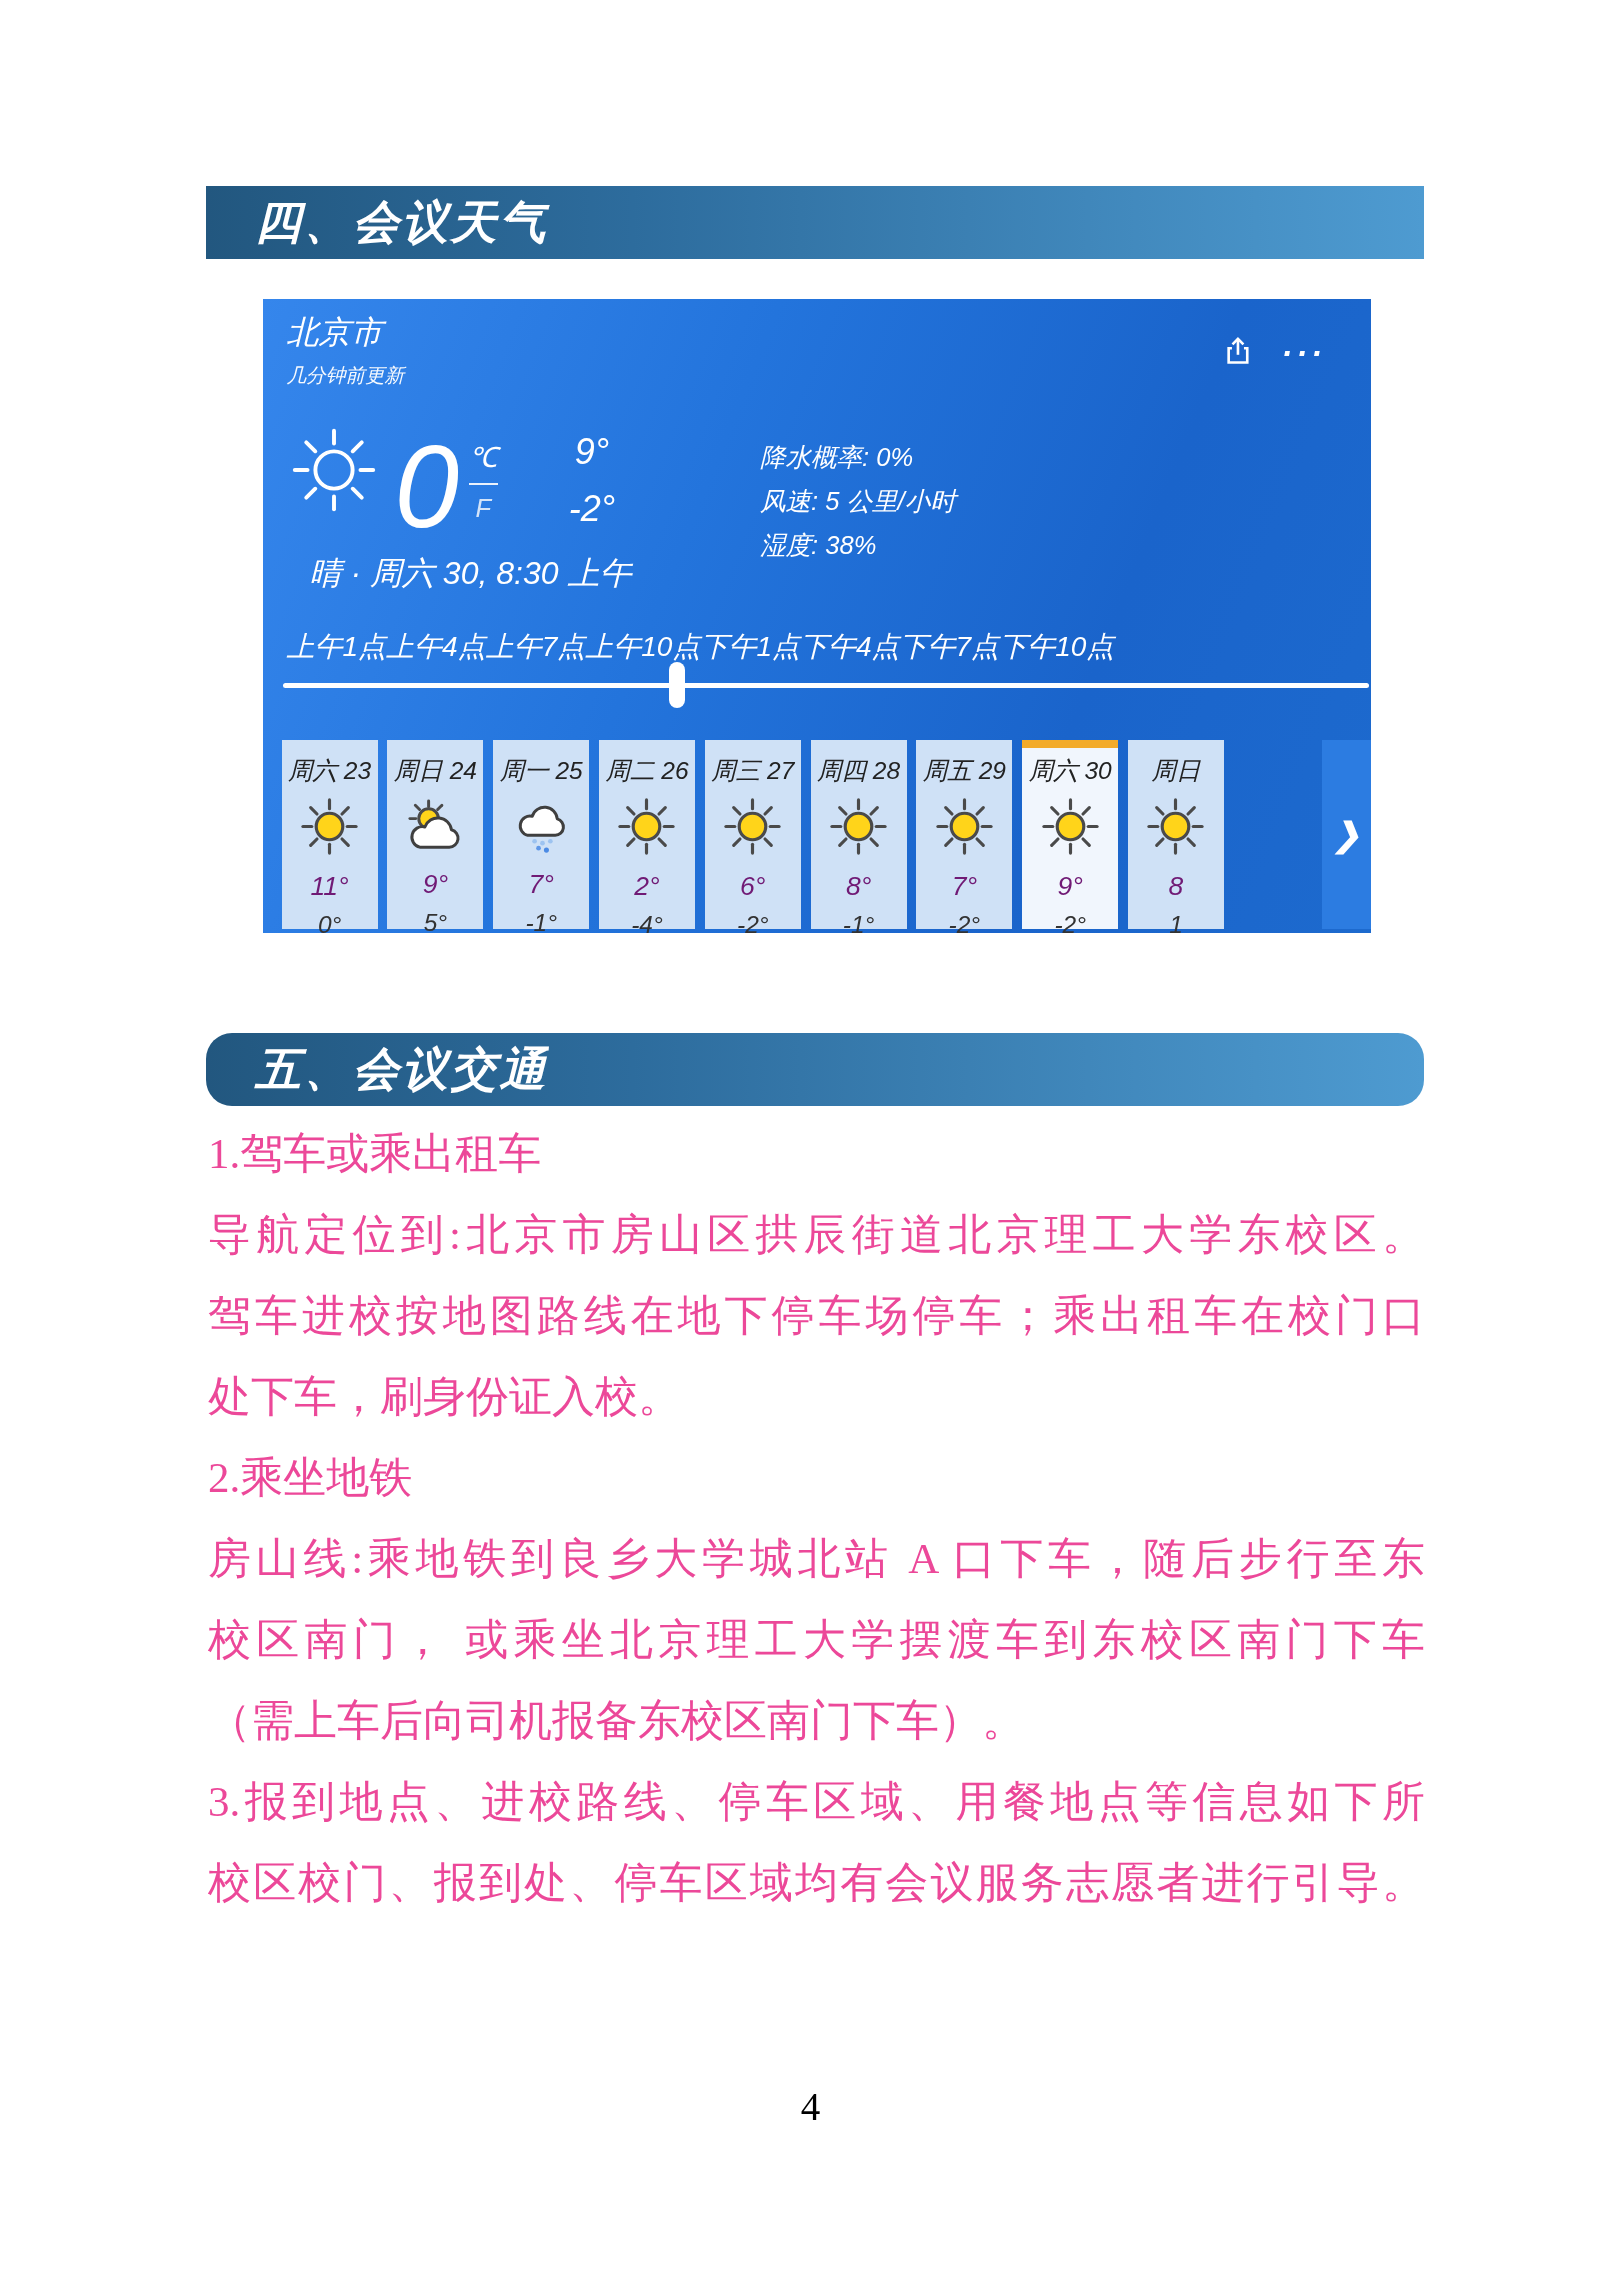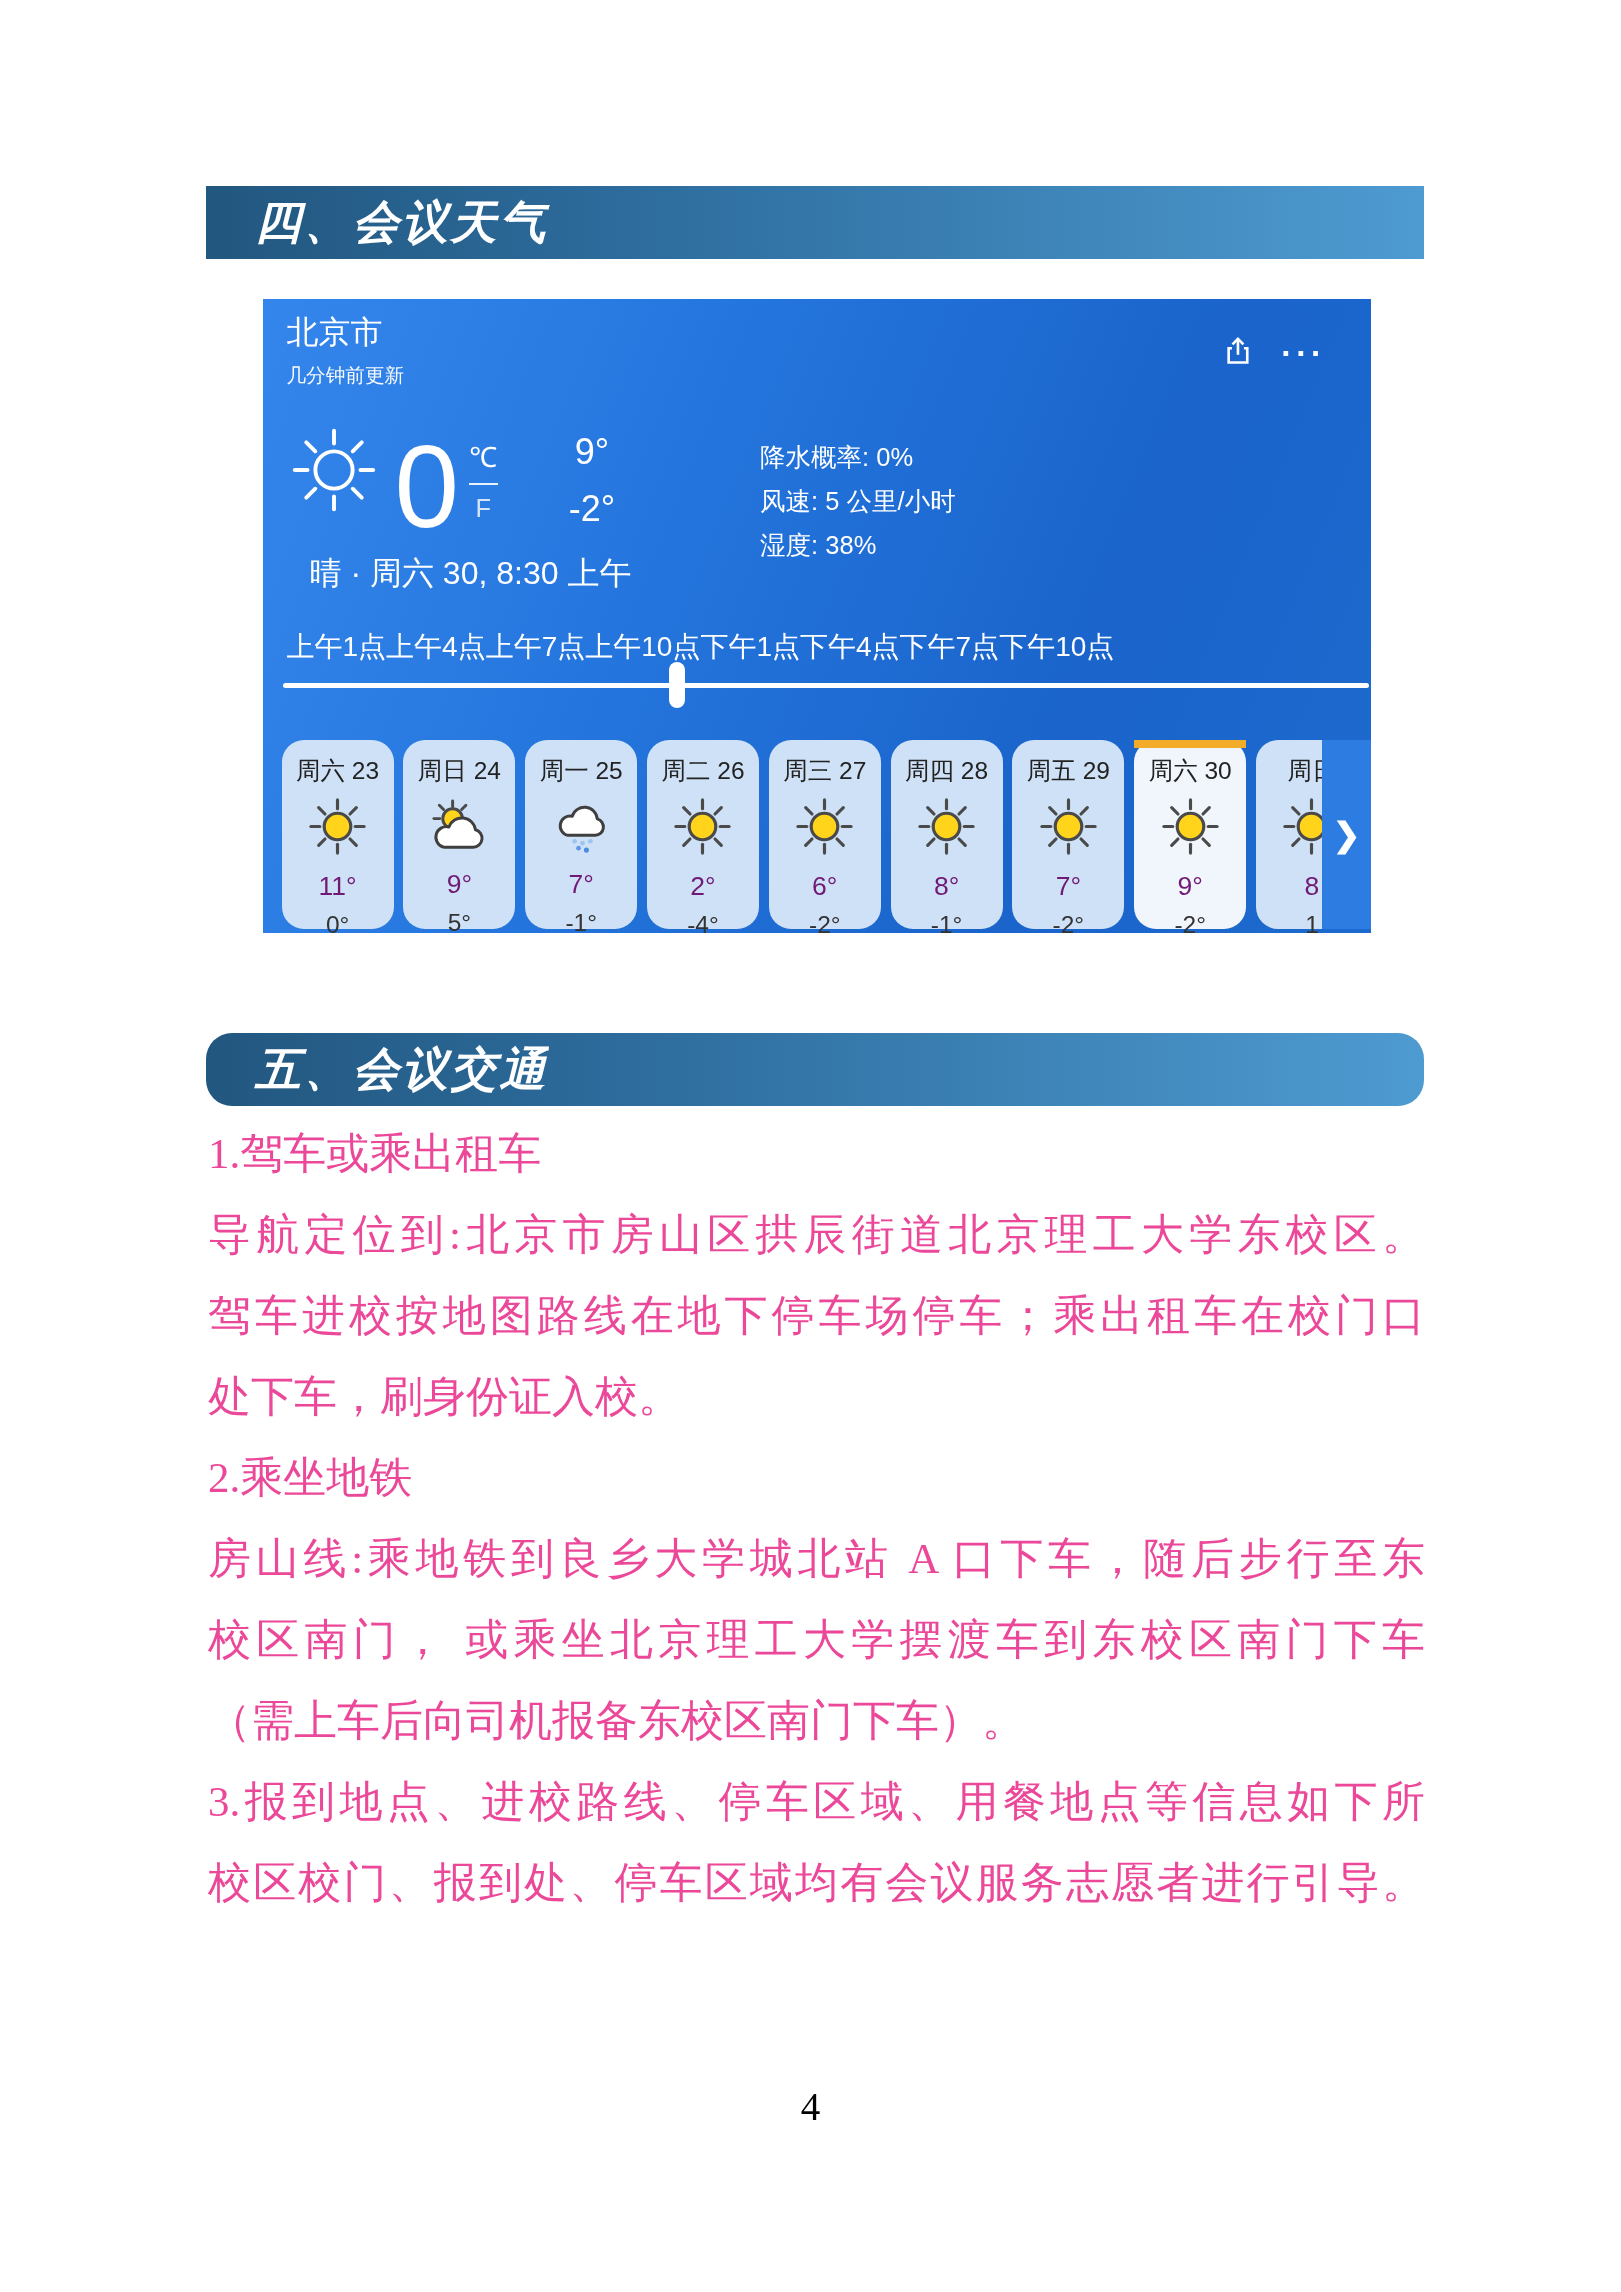--- a/index.html
+++ b/index.html
@@ -10,21 +10,21 @@
   .section-bar{position:absolute;left:206px;width:1218px;height:73px;box-sizing:border-box;
     background:linear-gradient(90deg,#22577f 0%,#2d6c9d 35%,#4e9bd1 100%);
     color:#ffffff;display:flex;align-items:center;padding-left:49px;
     font-size:46px;font-weight:bold;font-style:italic;letter-spacing:2.9px;}
   #bar-weather{top:186px;}
   #bar-transport{top:1033px;border-radius:26px;}
 
   
   .weather{position:absolute;left:263px;top:299px;width:1108px;height:634px;overflow:hidden;
     background:linear-gradient(112deg,#3586ec 0%,#2374dc 38%,#1a64cb 72%,#1d6ace 100%);
-    color:#ffffff;}
+    color:#ffffff;font-style:italic;}
   .w-top{position:absolute;left:23.5px;right:45px;top:11.8px;display:flex;justify-content:space-between;}
   .w-city{font-size:32px;font-weight:500;}
   .w-updated{font-size:19.6px;margin-top:6.9px;opacity:.96;}
   .w-actions{display:flex;align-items:center;gap:25.5px;margin-top:7.8px;}
   .w-more{font-size:33px;letter-spacing:3.9px;line-height:25.5px;font-weight:bold;}
 
   .w-current{position:absolute;left:21.6px;top:116px;display:flex;align-items:flex-start;}
   .sun-big{margin-top:5.9px;}
   .w-temp{font-size:116px;font-weight:200;line-height:1;margin-left:11.8px;margin-top:13.7px;}
   .w-unit{margin-left:9.8px;margin-top:21.6px;display:flex;flex-direction:column;align-items:center;}
@@ -35,22 +35,22 @@
   .w-hilo .low{margin-top:15.7px;}
   .w-details{margin-left:145px;margin-top:19.6px;font-size:25.5px;line-height:44px;}
   .w-cond{position:absolute;left:25.5px;top:253px;font-size:32px;margin-left:21px;}
 
   .w-hours{position:absolute;left:23.5px;top:329px;width:1113px;display:flex;
     font-size:28px;white-space:nowrap;}
   .w-track{position:absolute;left:19.6px;top:384px;width:1086px;height:4.9px;background:#ffffff;border-radius:2.9px;}
   .w-thumb{position:absolute;top:363px;width:15.7px;height:46px;border-radius:8.8px;background:#ffffff;}
 
   .w-days{position:absolute;left:18.6px;top:441px;display:flex;gap:9.8px;}
-  .day-card{position:relative;flex:none;width:112px;height:189px;background:#cfe1f6;
-    display:flex;flex-direction:column;align-items:center;box-sizing:border-box;padding-top:13.7px;color:#1f1f1f;border-radius:22px;}
+  .day-card{position:relative;flex:none;width:96px;height:189px;background:#cfe1f6;
+    display:flex;flex-direction:column;align-items:center;box-sizing:border-box;padding-top:13.7px;color:#1f1f1f;}
   .day-card.selected{background:#f1f6fd;}
   .day-card.selected::before{content:"";position:absolute;left:0;right:0;top:0;height:7.8px;background:#f3ab2a;}
   .day-label{font-size:24.5px;color:#222222;}
   .day-icon{margin-top:7.8px;height:69px;display:flex;align-items:center;justify-content:center;}
   .day-high{font-size:26.5px;margin-top:12px;color:#701a75;}
   .day-low{font-size:24.5px;margin-top:8.8px;color:#333333;}
 
   .w-overlay{position:absolute;right:0;top:441px;width:49px;height:189px;background:#2c7ce1;
     display:flex;align-items:center;justify-content:center;}
   .chevron{font-size:33px;font-weight:bold;color:#ffffff;}

